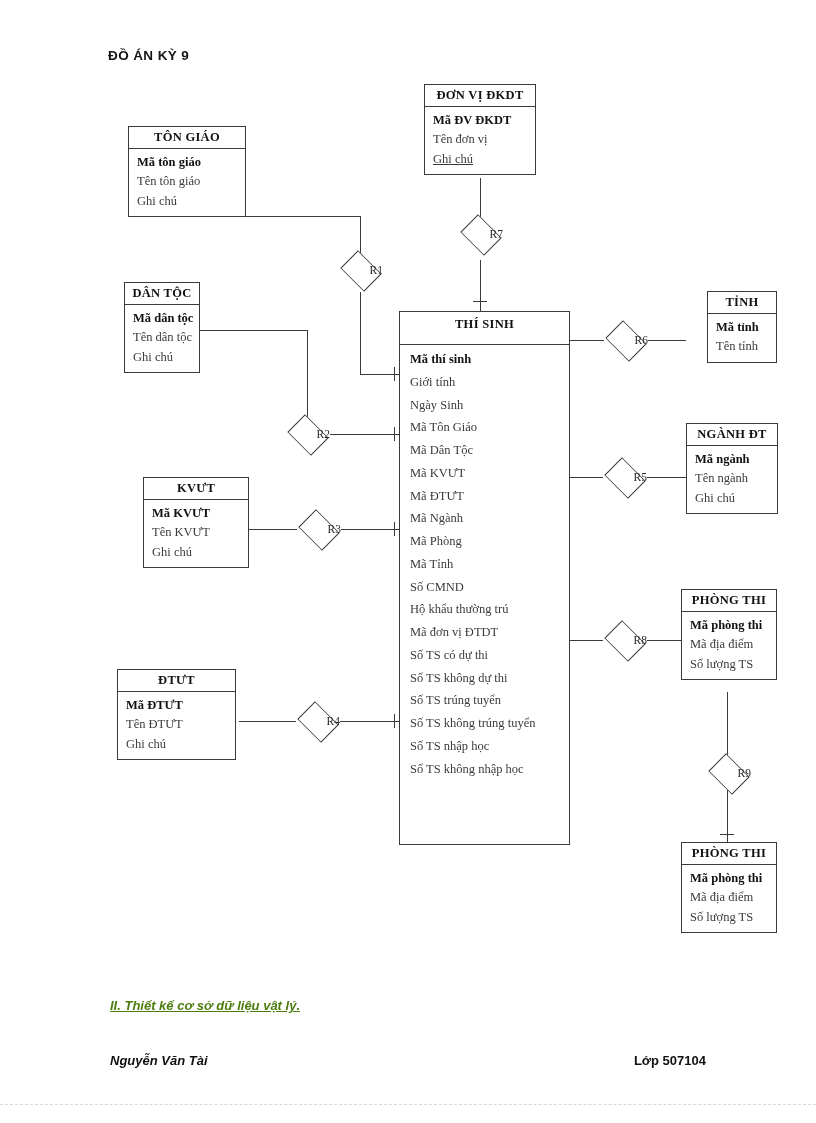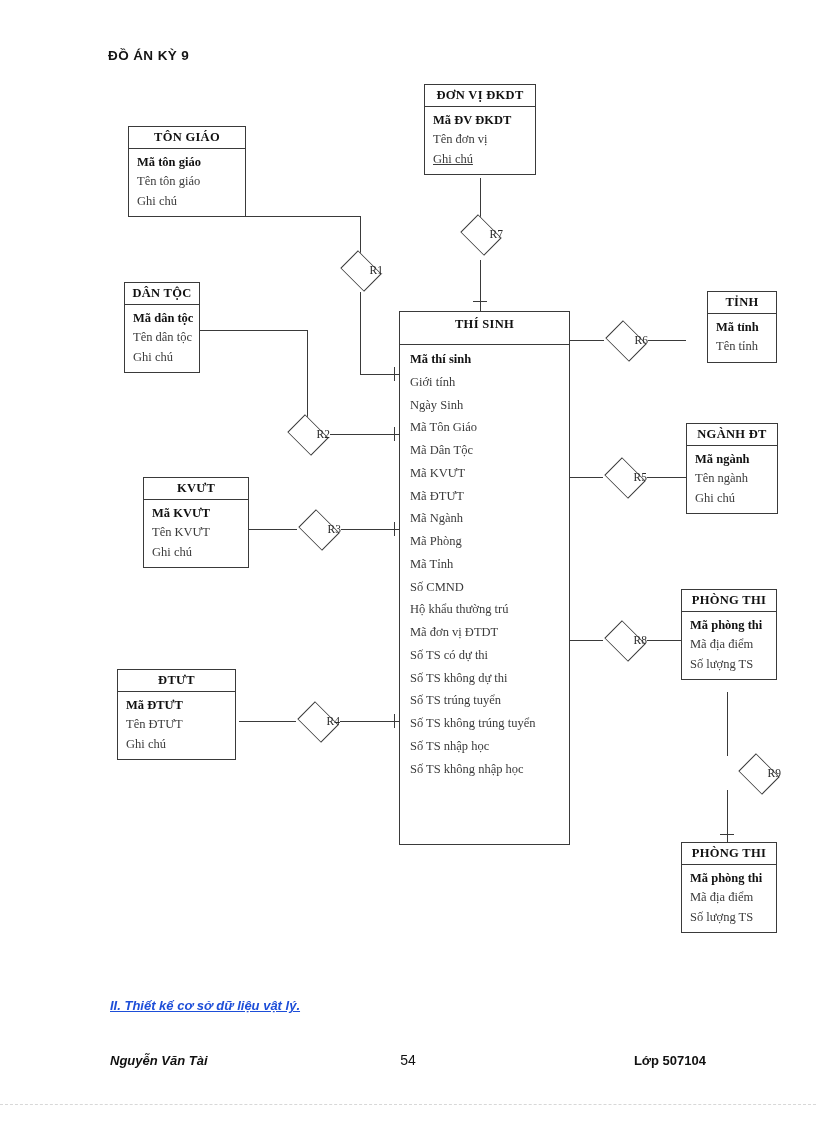--- a/index.html
+++ b/index.html
@@ -121,21 +121,21 @@
   
   .section-title {
     position: absolute;
     left: 110px;
     top: 998px;
     font-family: "Liberation Sans", sans-serif;
     font-style: italic;
     font-weight: bold;
     font-size: 13px;
     text-decoration: underline;
-    color: #1d4ed8;
+    color: #4d7c0f;
   }
   .footer-left {
     position: absolute;
     left: 110px;
     top: 1053px;
     font-family: "Liberation Sans", sans-serif;
     font-style: italic;
     font-weight: bold;
     font-size: 13px;
     color: #111;
@@ -352,24 +352,23 @@
   <div class="rel" style="left:457px; top:217px;">
     <span class="dia"></span>
     <span class="rlabel">R7</span>
   </div>
 
   <div class="rel" style="left:601px; top:623px;">
     <span class="dia"></span>
     <span class="rlabel">R8</span>
   </div>
 
-  <div class="rel" style="left:735px; top:756px;">
+  <div class="rel" style="left:705px; top:756px;">
     <span class="dia"></span>
     <span class="rlabel">R9</span>
   </div>
 
   <div class="section-title">II. Thiết kế cơ sở dữ liệu vật lý.</div>
   <div class="footer-left">Nguyễn Văn Tài</div>
-  <div class="footer-center">54</div>
   <div class="footer-right">Lớp 507104</div>
   <div class="page-edge"></div>
 
 </div>
 
 </body></html>

